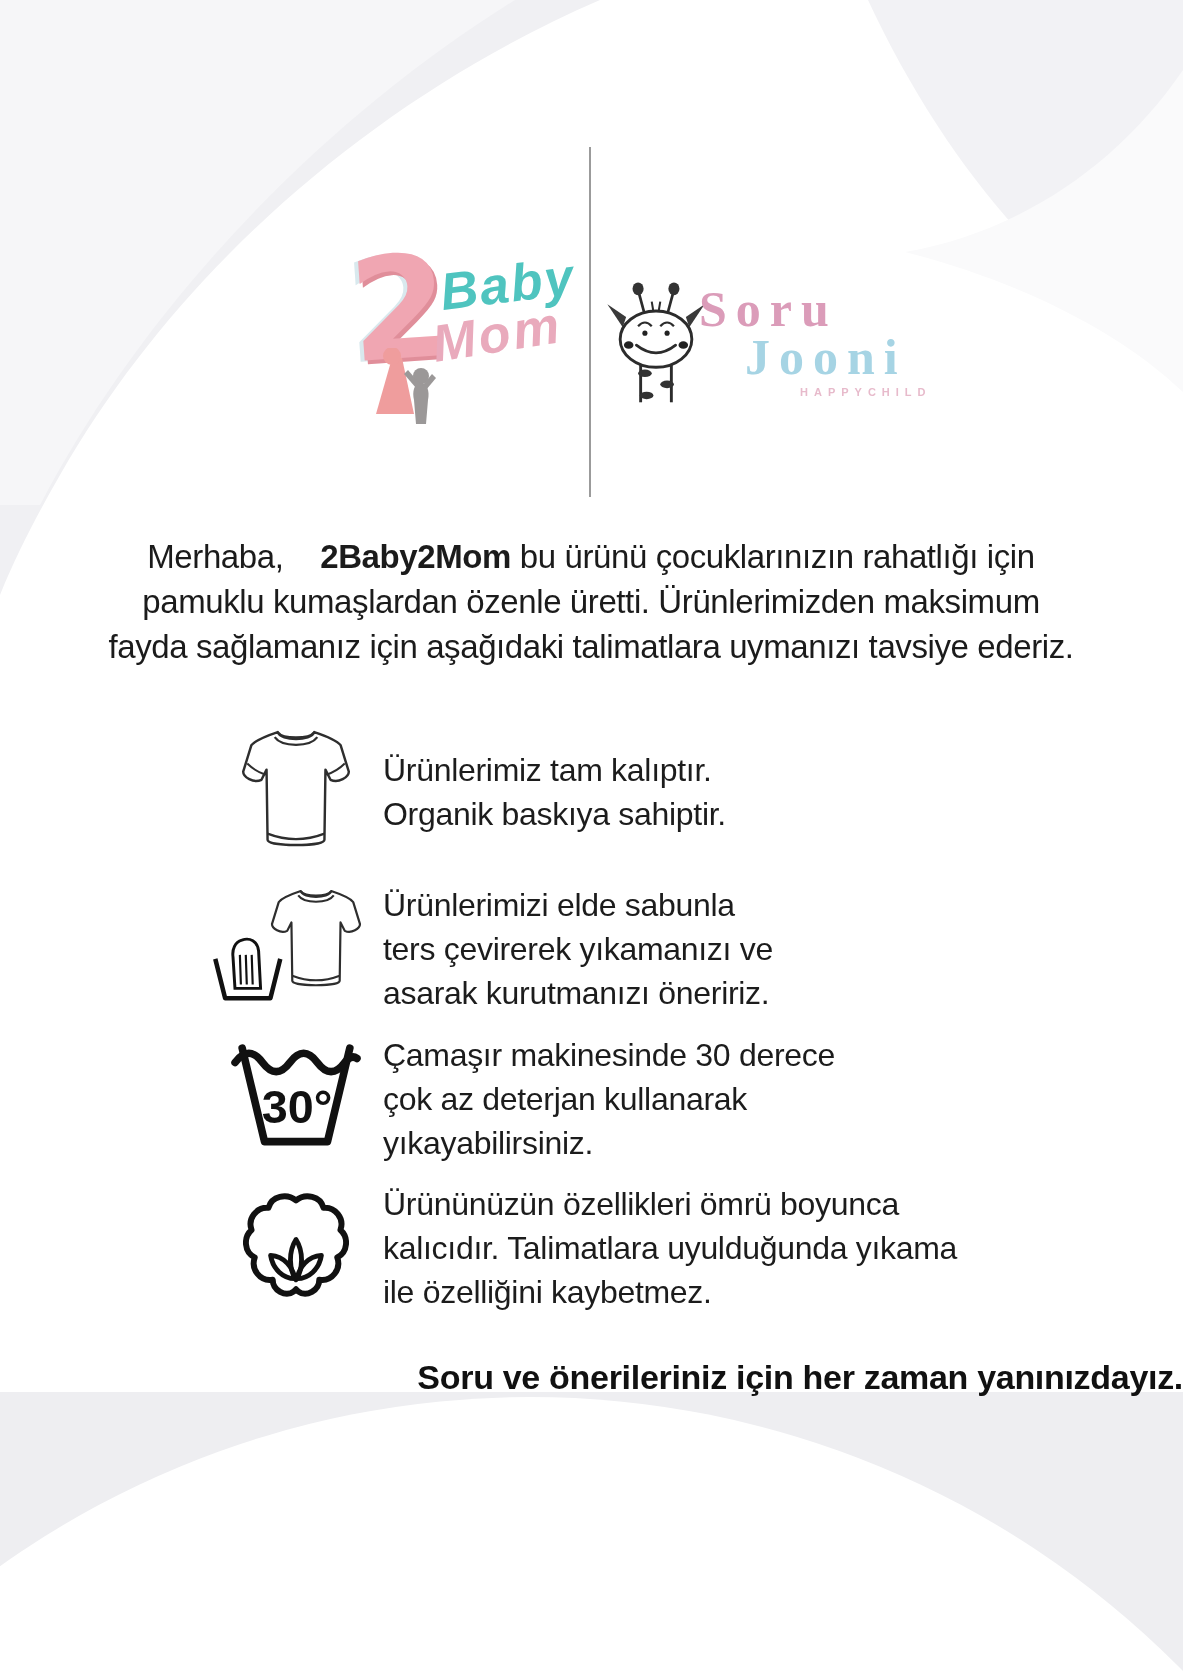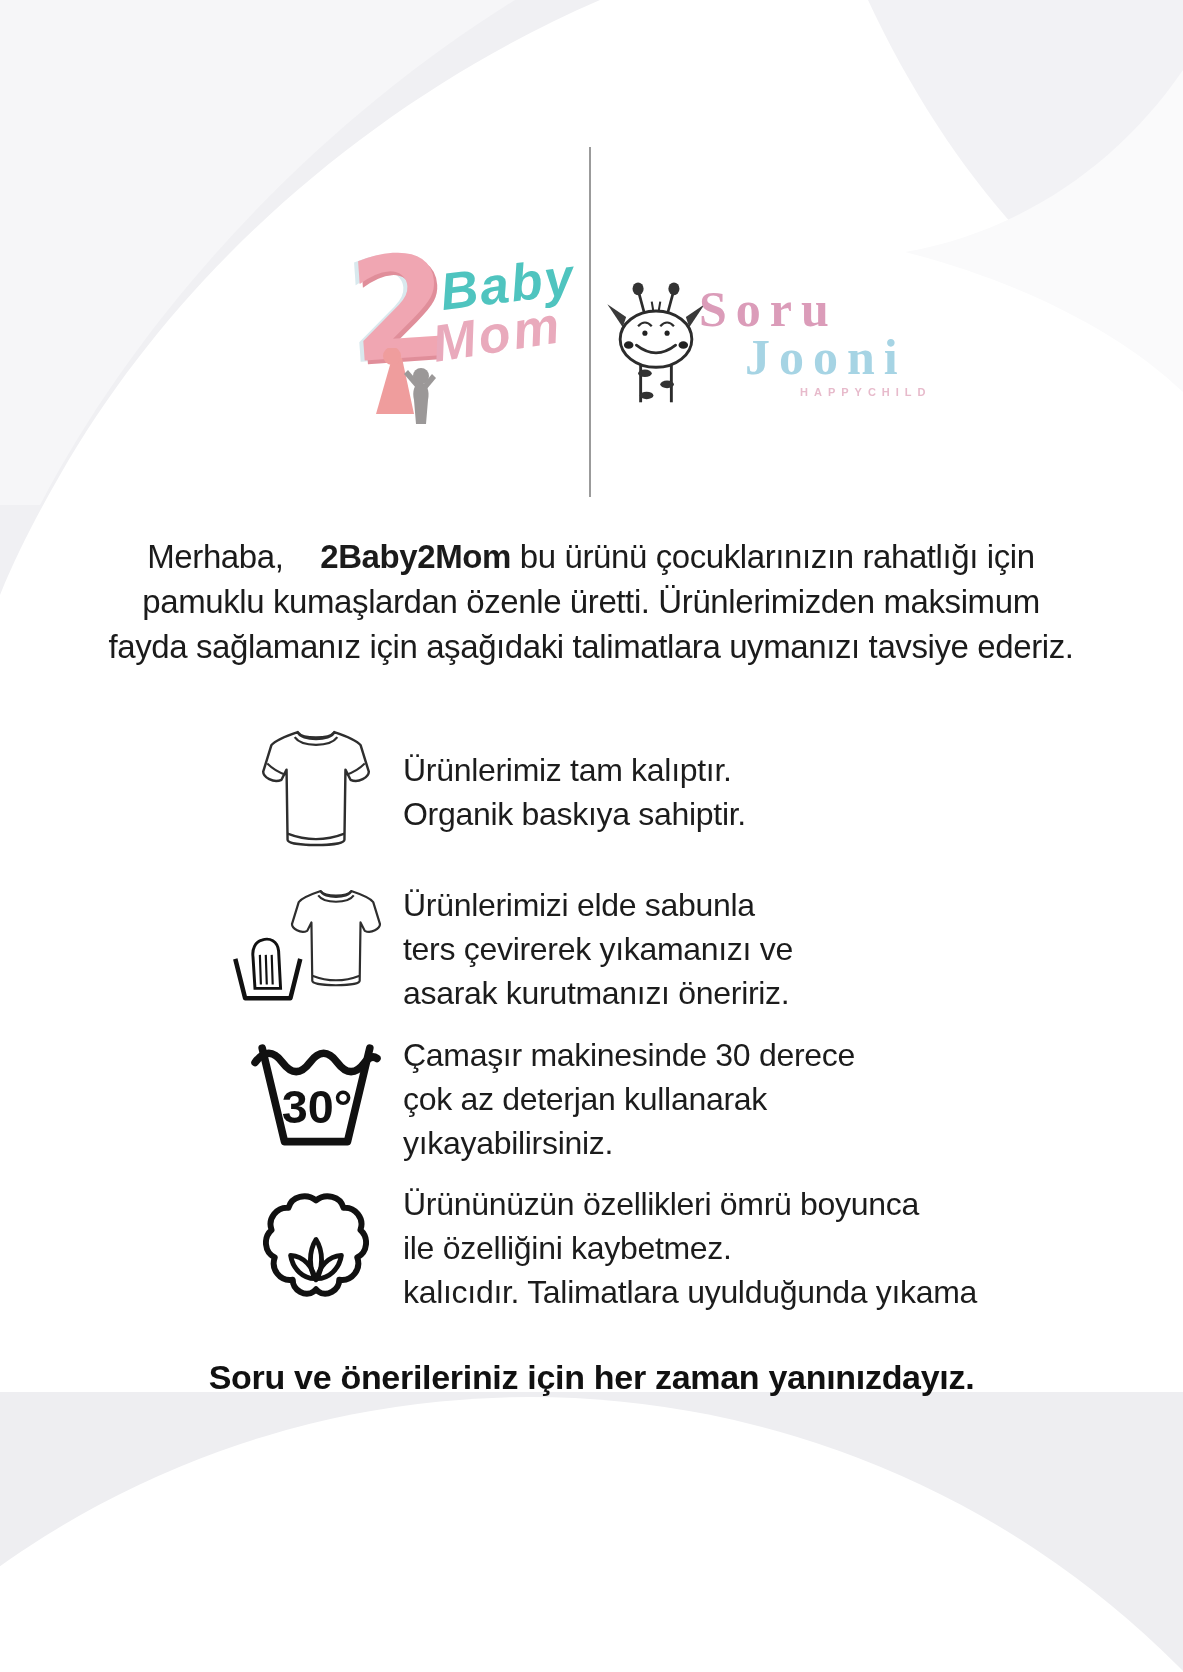--- a/index.html
+++ b/index.html
@@ -69,37 +69,37 @@
   
   .intro{
     position:absolute;left:26px;top:534px;width:1130px;
     text-align:center;
     font-size:33px;line-height:45px;letter-spacing:-0.4px;
     color:#1b1b1b;
   }
   .intro b{font-weight:700;margin-left:28px;}
 
   
-  .care{position:absolute;left:228px;top:722px;width:920px;}
+  .care{position:absolute;left:208px;top:722px;width:920px;}
   .care-row{display:flex;align-items:center;}
   .care-row .icon-col{
     width:175px;min-width:175px;display:flex;justify-content:center;align-items:center;
   }
   .care-row .text-col{
     font-size:32px;line-height:44px;letter-spacing:-0.3px;color:#1c1c1c;
   }
   .row-1{height:140px;margin-bottom:20px;}
   .row-2{height:134px;margin-bottom:14px;}
   .row-3{height:138px;margin-bottom:12px;}
   .row-4{height:136px;}
 
   
   .footer-note{
     position:absolute;left:0;top:1358px;width:1183px;
-    text-align:center;
+    text-align:right;
     font-size:34px;font-weight:700;letter-spacing:-0.3px;
     color:#111;
   }
   svg text{font-family:"Liberation Sans", sans-serif;}
 </style>
 </head>
 <body>
 
 <div class="page">
 
@@ -230,22 +230,22 @@
       <div class="icon-col">
         <svg width="106" height="110" viewBox="0 0 100 104" aria-hidden="true">
           <path d="M50,7 C41,0 27,3 24,14 C13,13 4,24 8,35 C0,42 1,56 11,61 C7,72 16,84 28,82 C28,92 40,99 48,93 L50,91 L52,93 C60,99 72,92 72,82 C84,84 93,72 89,61 C99,56 100,42 92,35 C96,24 87,13 76,14 C73,3 59,0 50,7 Z" fill="#ffffff" stroke="#111" stroke-width="5.6" stroke-linejoin="round"></path>
           <path d="M50,44 C43,55 43,72 50,82 C57,72 57,55 50,44 Z" fill="none" stroke="#111" stroke-width="4.6" stroke-linejoin="round"></path>
           <path d="M26,59 C28,72 38,81 49,81 C47,70 39,60 26,59 Z" fill="none" stroke="#111" stroke-width="4.6" stroke-linejoin="round"></path>
           <path d="M74,59 C72,72 62,81 51,81 C53,70 61,60 74,59 Z" fill="none" stroke="#111" stroke-width="4.6" stroke-linejoin="round"></path>
         </svg>
       </div>
       <div class="text-col">
         <div>Ürününüzün özellikleri ömrü boyunca</div>
+        <div>kalıcıdır. Talimatlara uyulduğunda yıkama</div>
         <div>ile özelliğini kaybetmez.</div>
-        <div>kalıcıdır. Talimatlara uyulduğunda yıkama</div>
       </div>
     </div>
 
   </div>
 
   <div class="footer-note">Soru ve önerileriniz için her zaman yanınızdayız.</div>
 
 </div>
 
 </body></html>

